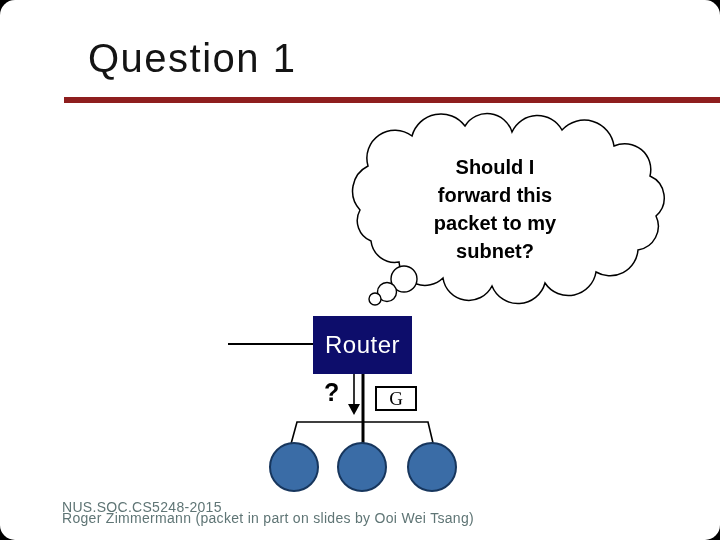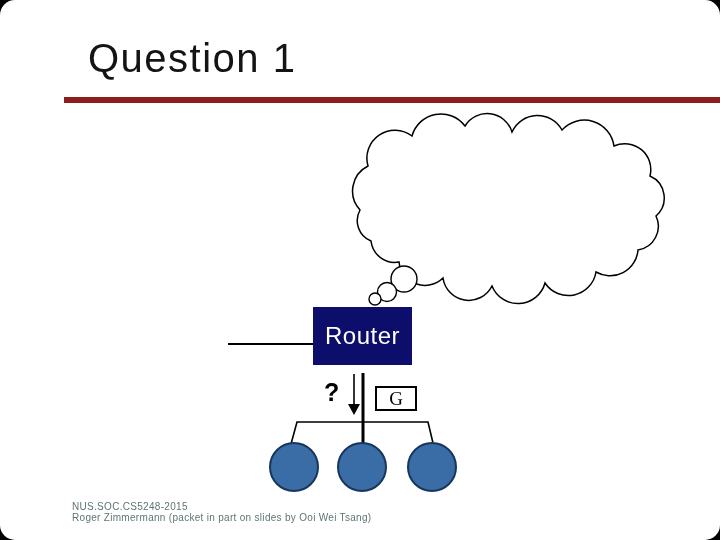--- a/index.html
+++ b/index.html
@@ -70,21 +70,21 @@
     width: 206px;
     text-align: center;
     font-size: 20px;
     font-weight: 700;
     line-height: 28px;
     color: #000;
   }
   .router-box {
     position: absolute;
     left: 313px;
-    top: 307px;
+    top: 316px;
     width: 99px;
     height: 58px;
     background: var(--router_navy, #0d0d6b);
     color: #fff;
     display: flex;
     align-items: center;
     justify-content: center;
     font-size: 24px;
     letter-spacing: 0.5px;
   }
@@ -107,23 +107,23 @@
     box-sizing: border-box;
     display: flex;
     align-items: center;
     justify-content: center;
     font-family: "Liberation Serif", serif;
     font-size: 19px;
     color: #000;
   }
   .slide-footer {
     position: absolute;
-    left: 72px;
+    left: 62px;
     top: 502px;
-    font-size: 10px;
+    font-size: 14px;
     line-height: 10.5px;
     color: var(--footer_text, #5f7575);
     letter-spacing: 0.3px;
   }
 </style>
 </head>
 <body>
 
 <div class="slide">
 
@@ -160,20 +160,26 @@
 
     <line class="wire wire-thick" x1="363" y1="373" x2="363" y2="444"></line>
 
     <path class="wire wire-thin" d="M 291 444 L 297 422 L 428 422 L 433 443"></path>
 
     <circle class="host-circle" cx="294" cy="467" r="24"></circle>
     <circle class="host-circle" cx="362" cy="467" r="24"></circle>
     <circle class="host-circle" cx="432" cy="467" r="24"></circle>
   </svg>
 
+  <div class="cloud-text">
+    <div>Should I</div>
+    <div>forward this</div>
+    <div>packet to my</div>
+    <div>subnet?</div>
+  </div>
 
   <div class="router-box">
     <span>Router</span>
   </div>
 
   <span class="question-mark">?</span>
 
   <div class="gateway-box">
     <span>G</span>
   </div>

